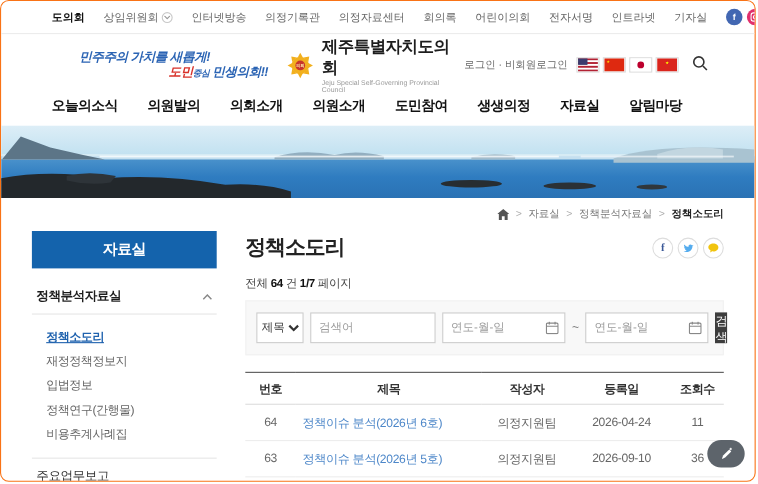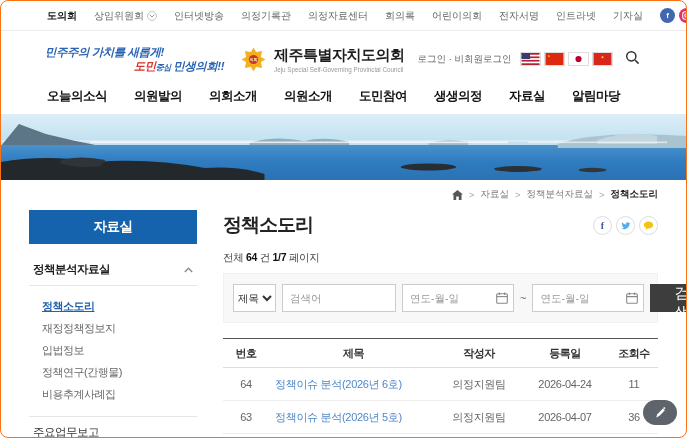--- a/index.html
+++ b/index.html
@@ -11,21 +11,21 @@
   .topbar { display:flex; align-items:center; height:30px; padding:0 42px 0 46px; border-bottom:1px solid #ececec; }
   .topbar a { font-size:10px; color:#666; text-decoration:none; margin-right:17px; white-space:nowrap; display:flex; align-items:center; gap:3px;}
   .topbar a.active { color:#111; font-weight:bold; }
   .drop-circle { width:10px; height:10px; border-radius:50%; border:1px solid #c9c9c9; display:inline-flex; align-items:center; justify-content:center; }
   .top-icons { margin-left:auto; display:flex; gap:4px; }
   .cicon { width:15px; height:15px; border-radius:50%; display:flex; align-items:center; justify-content:center; color:#fff; font-size:8px; font-weight:bold; cursor:pointer; }
   .c-fb { background:#4267b2; }
   .c-ig { background:#e1306c; }
 
   
-  .header { display:flex; align-items:center; height:54px; padding:2px 42px 0 44px; }
+  .header { display:flex; align-items:center; height:54px; padding:2px 42px 0 71px; }
   .slogan { width:195px; font-style:italic; font-weight:bold; line-height:1.25; letter-spacing:-0.5px; }
   .slogan .l1 { font-size:11.5px; color:#2b64b4; }
   .slogan .l2 { font-size:11.5px; color:#2b64b4; text-align:right; padding-right:16px; }
   .slogan .red { color:#d8322b; }
   .slogan .sm { font-size:8px; }
   .logo { display:flex; align-items:center; gap:7px; cursor:pointer; }
   .logo-text .t { font-size:15px; font-weight:bold; color:#1d1d1d; letter-spacing:-0.5px; }
   .logo-text .s { font-size:6.3px; color:#999; margin-top:1px; }
   .h-right { display:flex; align-items:center; gap:8px; width:235px; justify-content:flex-end; }
   .login { font-size:9.5px; color:#666; white-space:nowrap; }
@@ -73,21 +73,21 @@
 
   .sbox { background:#f8f8f8; border:1px solid #f1f1f1; padding:10px 9px; display:flex; align-items:center; gap:6px; }
   .sbox select { height:28px; width:54px; font-size:10.5px; border:1px solid #ccc; background:#fff; color:#333; }
   .sbox input { height:28px; border:1px solid #ccc; font-size:10.5px; padding:0 7px; color:#333; background:#fff;}
   .sbox input::placeholder { color:#999; }
   .kw { width:114px; }
   .datewrap { position:relative; }
   .datewrap input { width:112px; padding-right:24px; }
   .datewrap svg { position:absolute; right:6px; top:8px; pointer-events:auto; cursor:pointer;}
   .tilde { font-size:11px; color:#666; }
-  .go { height:28px; width:46px; background:#3d3d3d; color:#fff; border:none; font-size:15px; cursor:pointer; letter-spacing:-0.5px;padding-left:24px;}
+  .go { height:28px; width:46px; background:#3d3d3d; color:#fff; border:none; font-size:11px; cursor:pointer; letter-spacing:-0.5px;}
 
   table { width:100%; border-collapse:collapse; margin-top:15px; }
   thead tr { border-top:1px solid #555; border-bottom:1px solid #ddd; }
   th { font-size:11px; color:#333; font-weight:bold; height:29px; letter-spacing:-0.5px;}
   td { font-size:11px; color:#666; height:33px; text-align:center; border-bottom:1px solid #ededed; letter-spacing:-0.3px;}
   td.tl { text-align:left; padding-left:6px; }
   td.tl a { color:#4d87c9; text-decoration:none; cursor:pointer; }
 
   
   .fab { position:absolute; right:9px; bottom:12px; width:34px; height:25px; border-radius:13px; background:#5d646b; border:none; display:flex; align-items:center; justify-content:center; cursor:pointer; }
@@ -341,21 +341,21 @@
             <td>64</td>
             <td class="tl"><a>정책이슈 분석(2026년 6호)</a></td>
             <td>의정지원팀</td>
             <td>2026-04-24</td>
             <td>11</td>
           </tr>
           <tr>
             <td>63</td>
             <td class="tl"><a>정책이슈 분석(2026년 5호)</a></td>
             <td>의정지원팀</td>
-            <td>2026-04-07</td>
+            <td>2026-09-10</td>
             <td>36</td>
           </tr>
           <tr>
             <td>62</td>
             <td class="tl"><a>입법정보(제447회 임시회 의원발의 조례)</a></td>
             <td>의정지원팀</td>
             <td>2026-04-08</td>
             <td>23</td>
           </tr>
 

